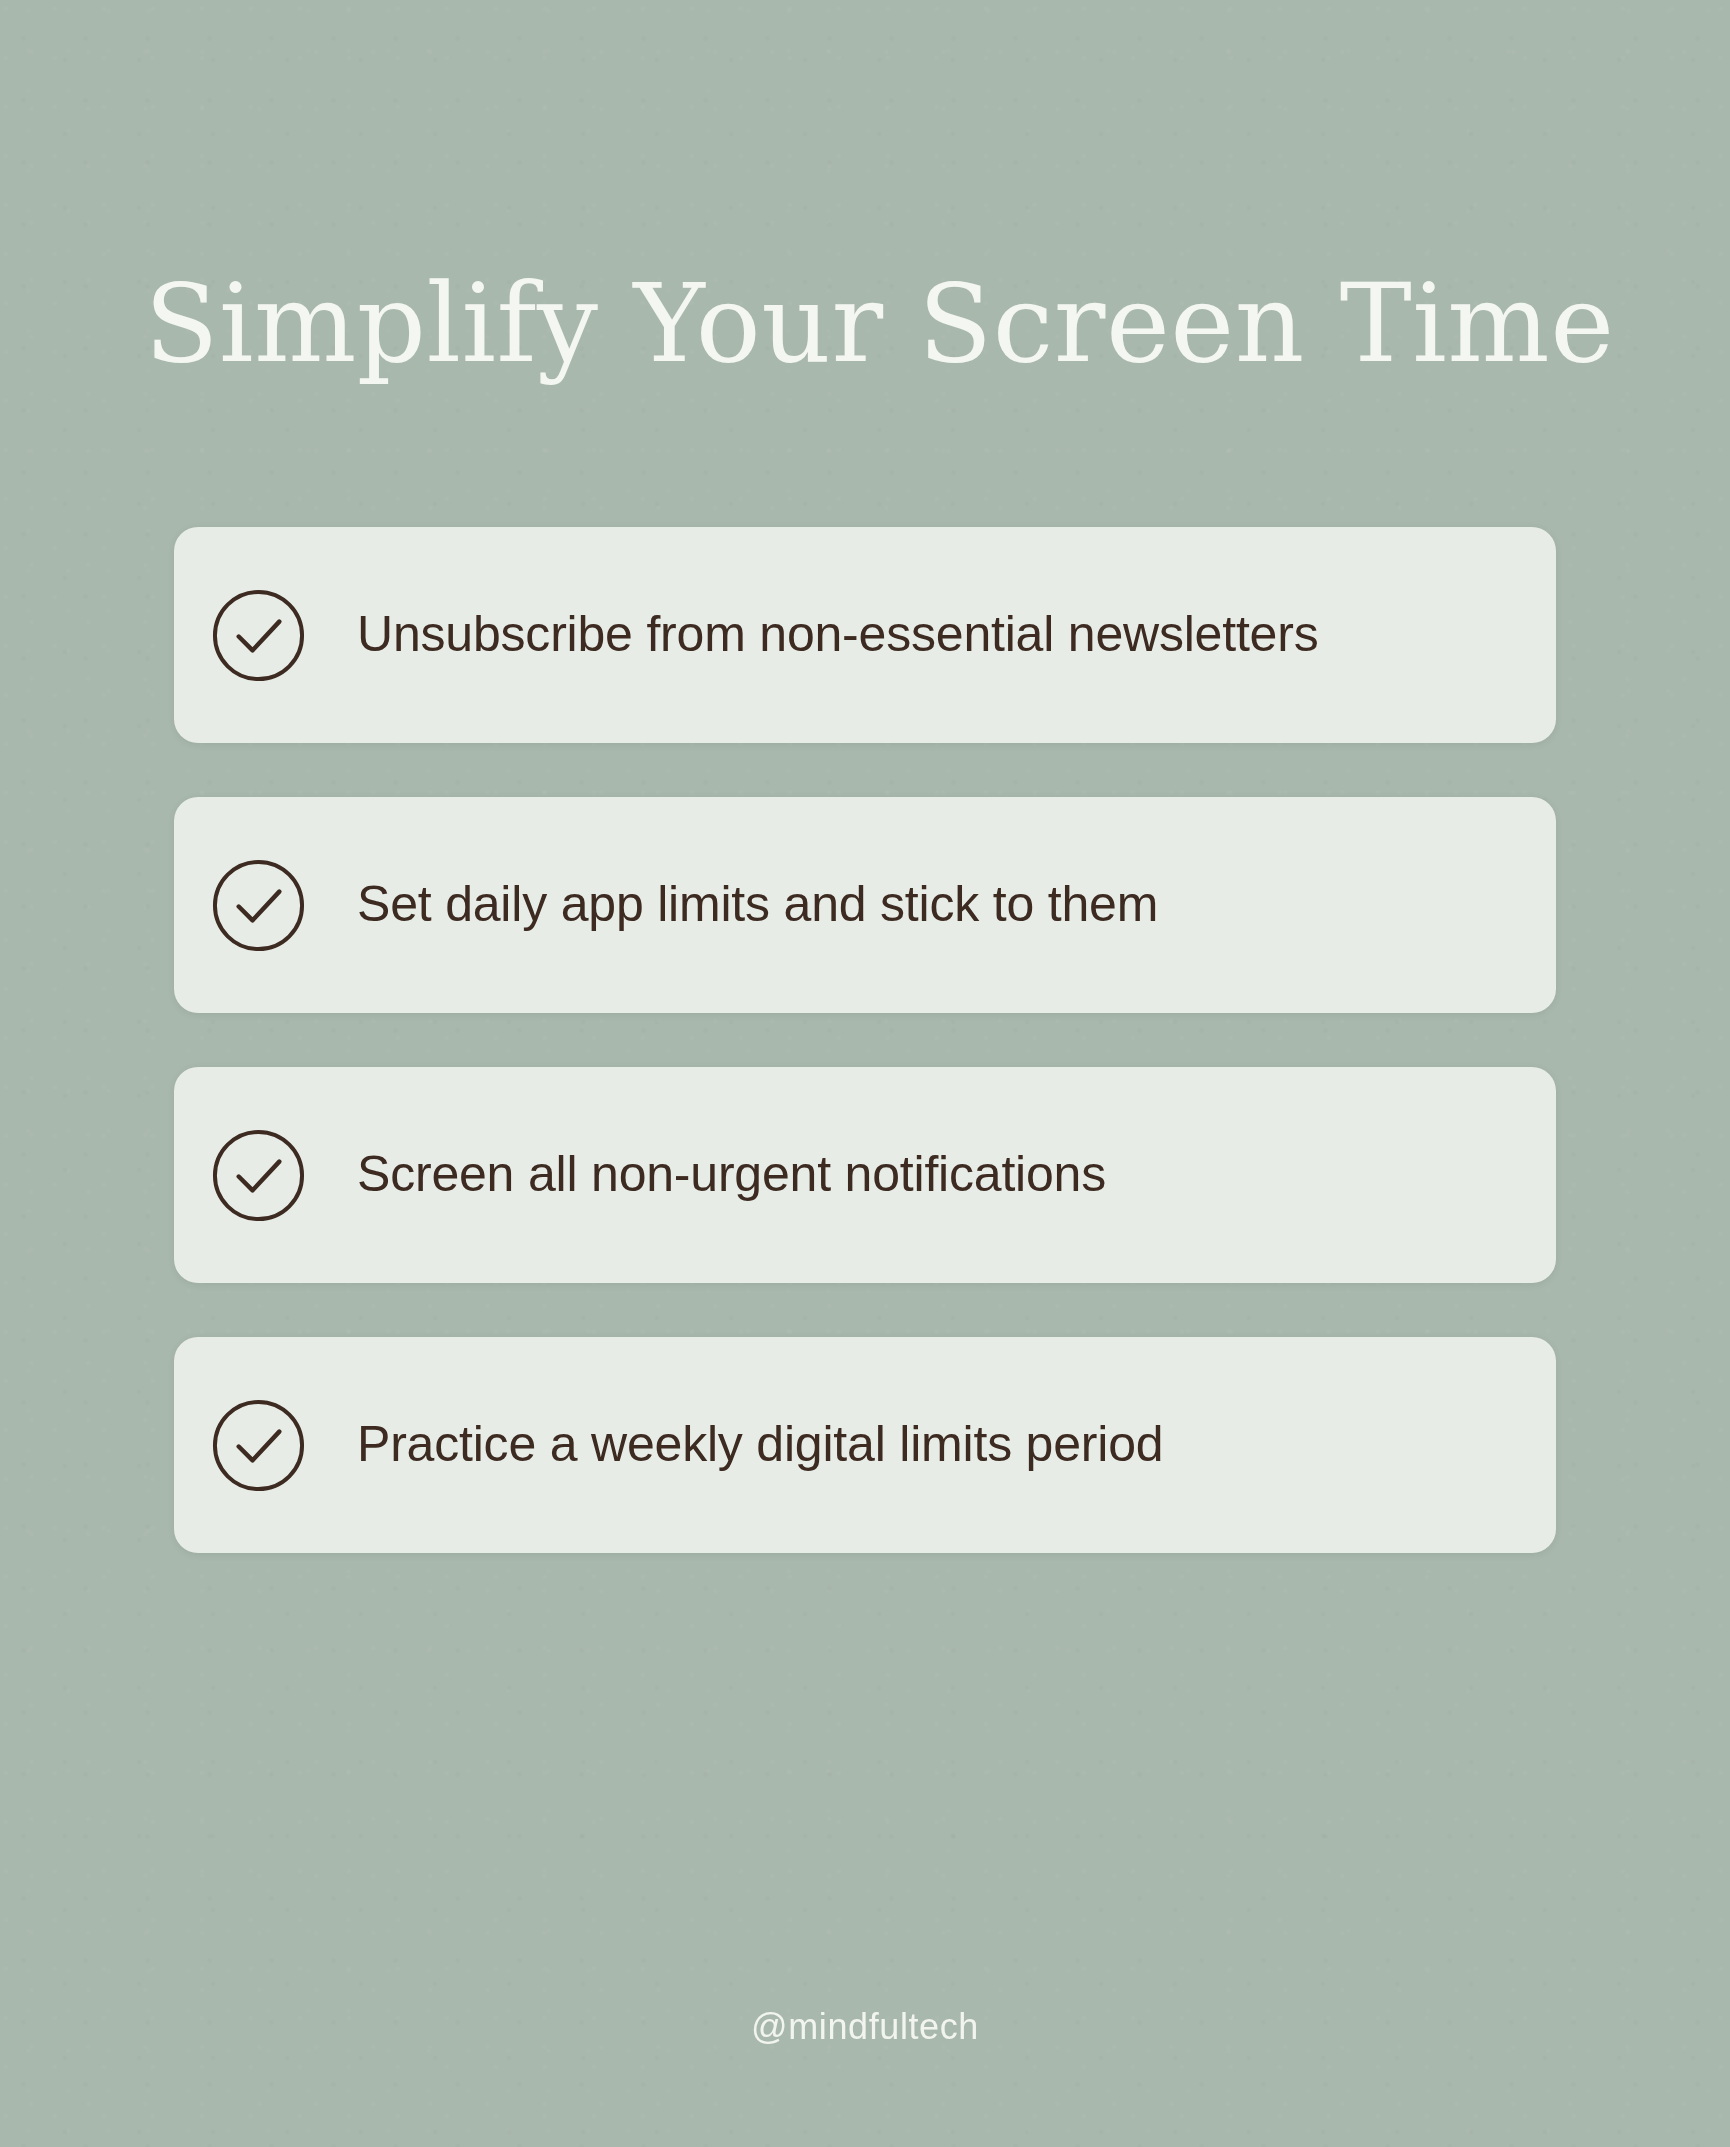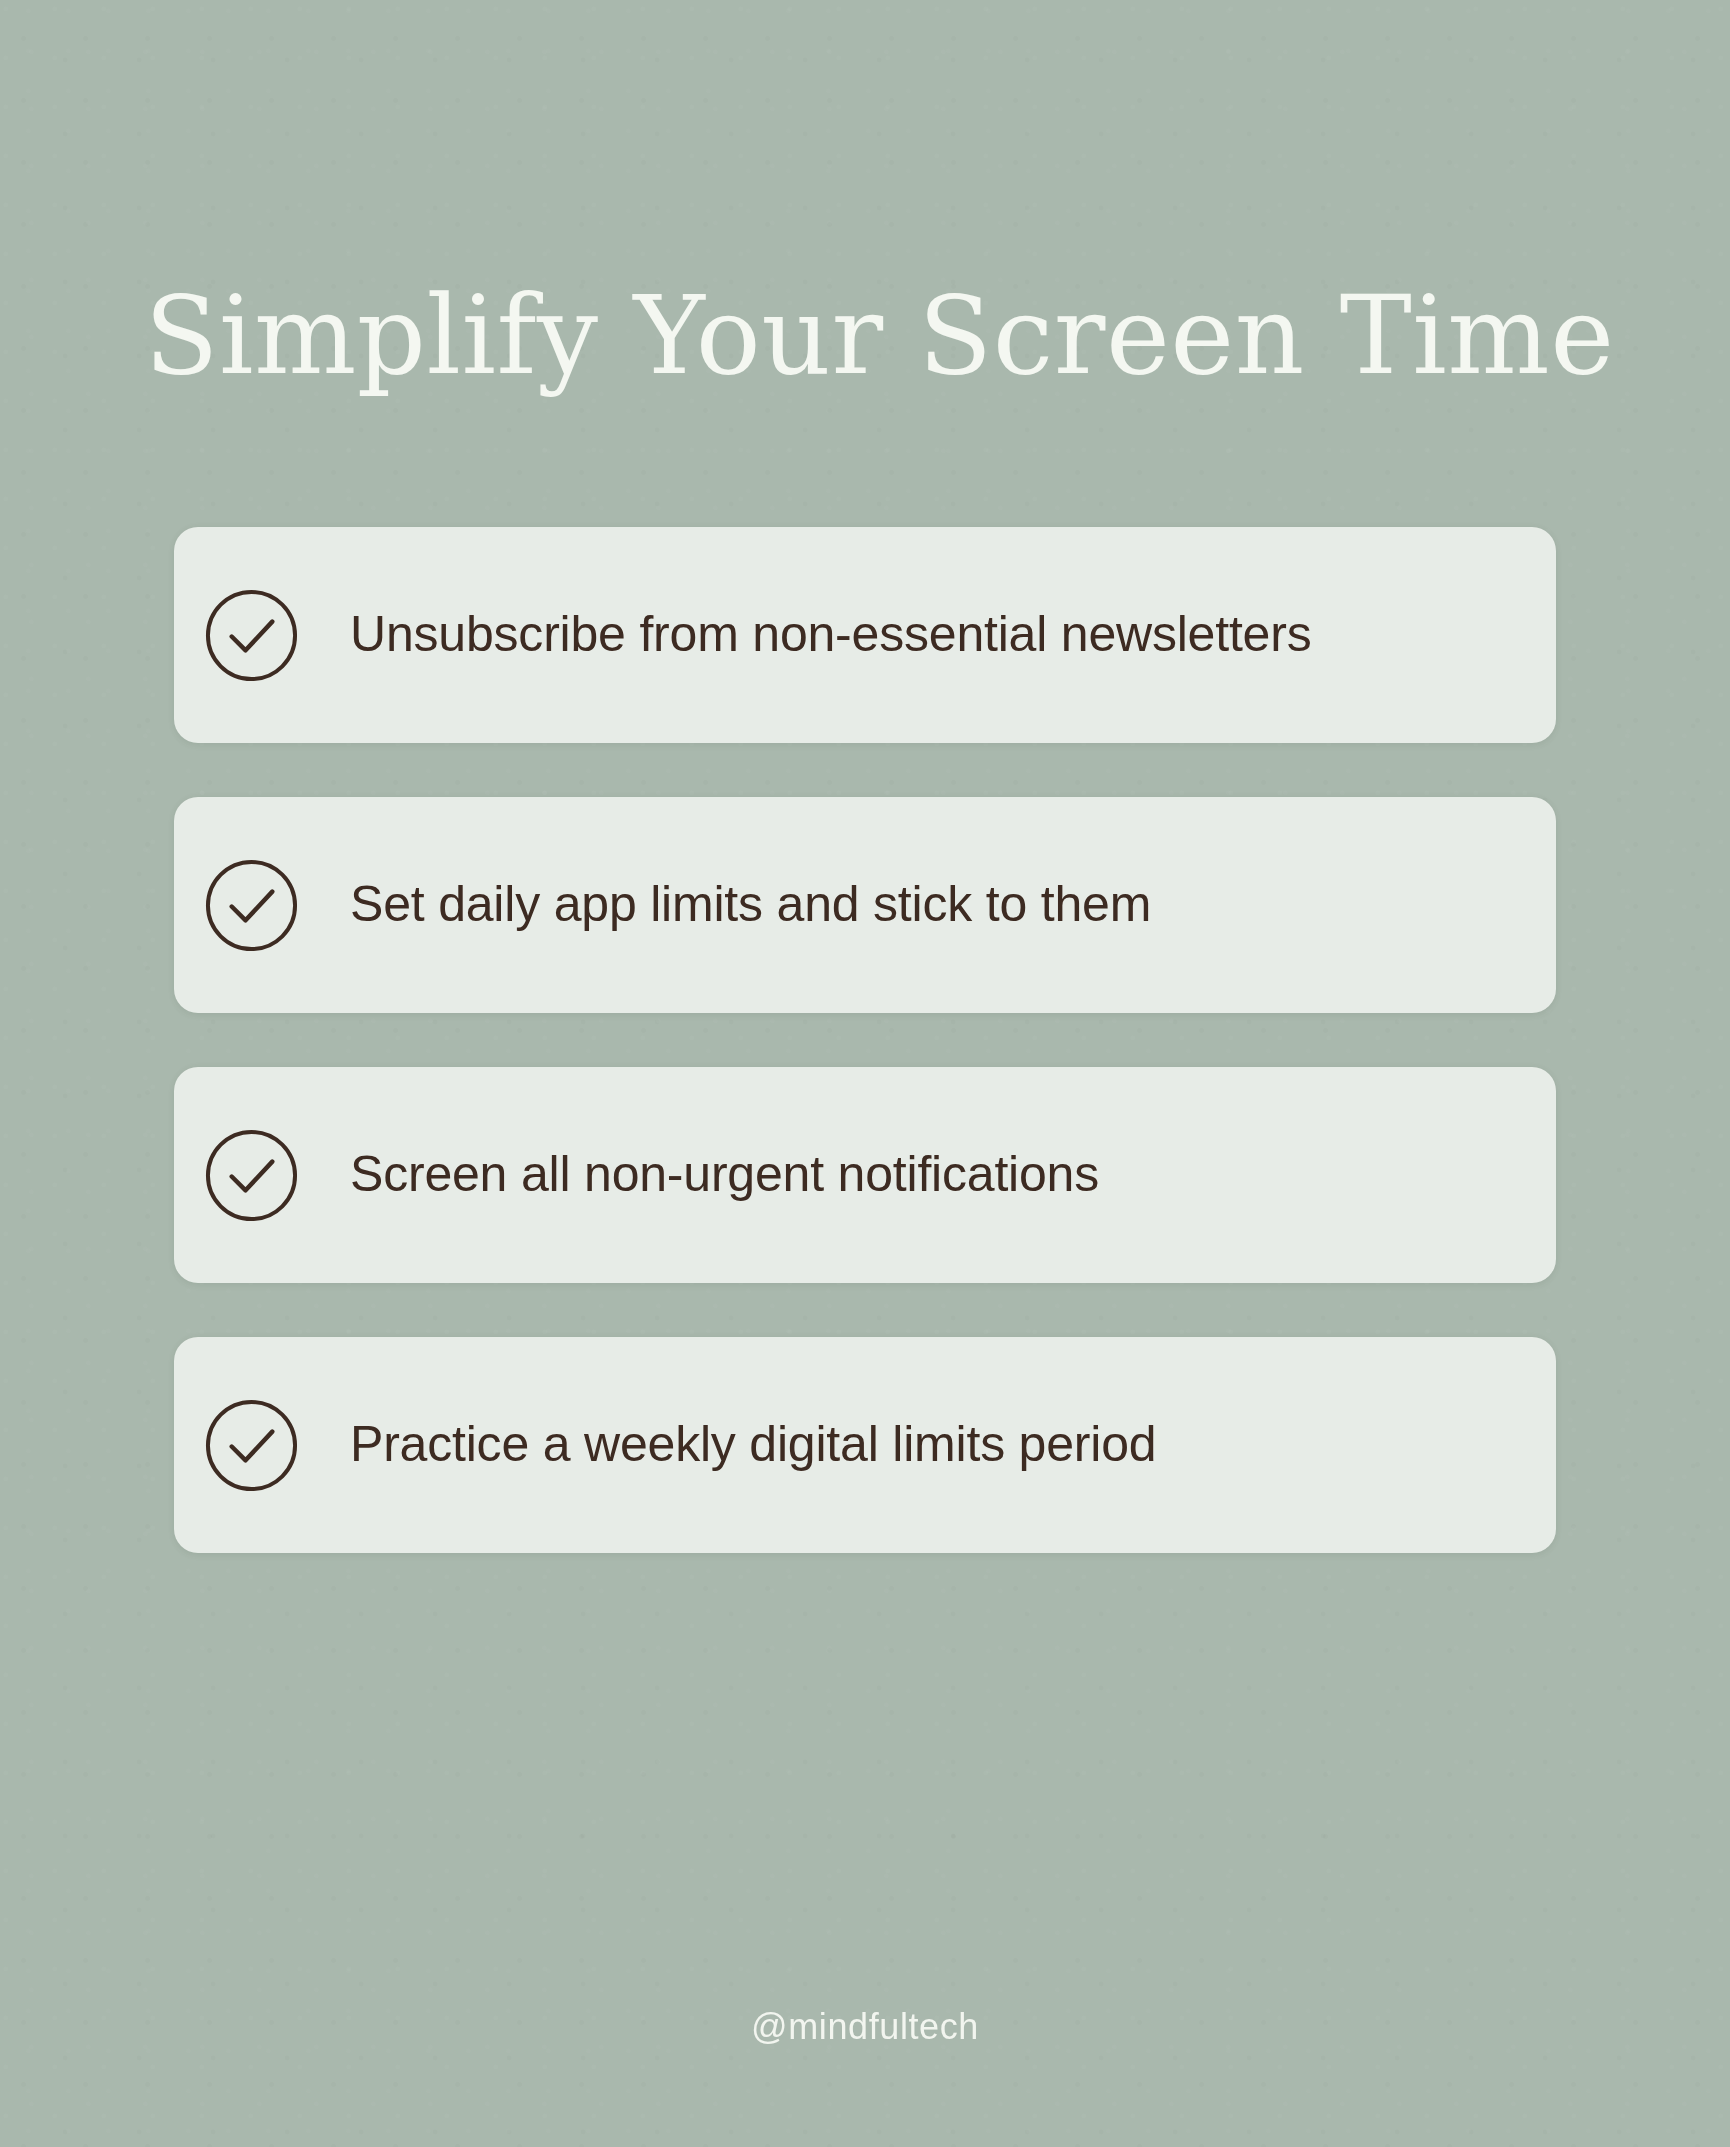--- a/index.html
+++ b/index.html
@@ -32,21 +32,21 @@
 
   .poster {
     position: absolute;
     inset: 0;
     display: flex;
     flex-direction: column;
     align-items: center;
   }
 
   .title {
-    margin: 12px;
+    margin: 0;
     position: absolute;
     top: 267px;
     left: 0;
     right: 0;
     text-align: center;
     font-family: "DejaVu Serif", "Liberation Serif", serif;
     font-weight: 400;
     font-size: 108px;
     line-height: 1.05;
     letter-spacing: 0.5px;
@@ -64,21 +64,21 @@
     gap: 54px;
   }
 
   .card {
     height: 216px;
     box-sizing: border-box;
     background: #e7ece7;
     border-radius: 24px;
     display: flex;
     align-items: center;
-    padding-left: 28px;
+    padding-left: 35px;
     padding-right: 45px;
     box-shadow: 0 1.9px 6.5px rgba(60, 80, 62, 0.10);
   }
 
   .check-icon {
     flex: 0 0 auto;
     width: 99px;
     height: 99px;
     display: block;
   }

